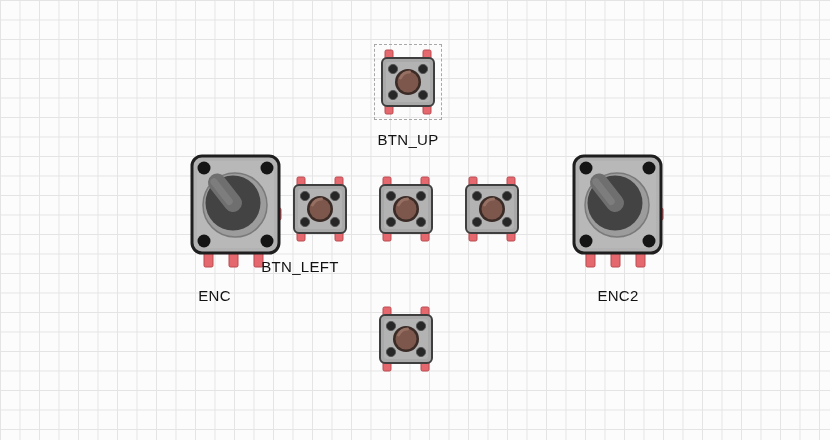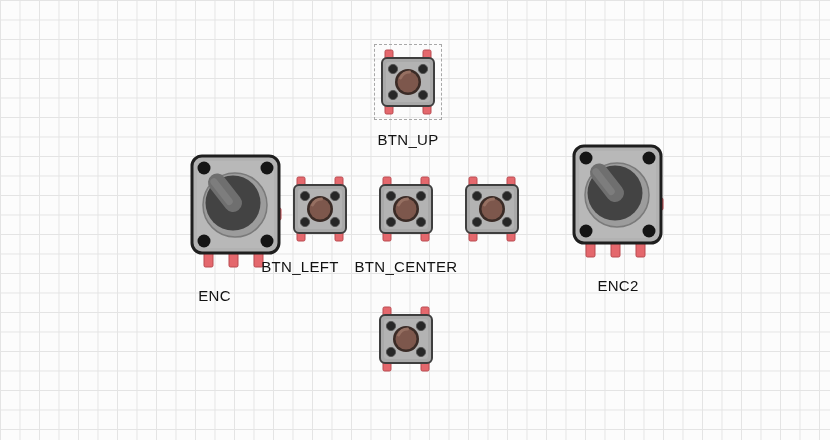--- a/index.html
+++ b/index.html
@@ -43,21 +43,21 @@
     pointer-events: none;
   }
   .selected .selection-outline { display: block; }
 
   
   .pos-enc        { left: 147px; top: 154px; padding-left: 43px; }
   .pos-btn-up     { left: 379px; top:  49px; }
   .pos-btn-left   { left: 291px; top: 176px; }
   .pos-btn-center { left: 377px; top: 176px; }
   .pos-btn-right  { left: 463px; top: 176px; }
-  .pos-enc2       { left: 572px; top: 144px; }
+  .pos-enc2       { left: 572px; top: 154px; }
   .pos-btn-down   { left: 377px; top: 306px; }
 
   
   .pos-btn-left  .label { margin-left: -20px; }
   .pos-btn-right .label { margin-left: 26px; }
 
   svg { display: block; }
 </style>
 </head>
 <body>
@@ -149,21 +149,20 @@
       <g fill="#272727" stroke="#565656" stroke-width="1">
         <circle cx="14" cy="20" r="4.6"></circle>
         <circle cx="44" cy="20" r="4.6"></circle>
         <circle cx="14" cy="46" r="4.6"></circle>
         <circle cx="44" cy="46" r="4.6"></circle>
       </g>
       <circle cx="29" cy="33" r="13" fill="#3a2b26"></circle>
       <circle cx="29" cy="33" r="10.5" fill="#7d574c"></circle>
       <path d="M21.5 29 a10 10 0 0 1 9 -6" stroke="#967062" stroke-width="3" fill="none" stroke-linecap="round"></path>
     </svg>
-    <div class="label">BTN_CENTER</div>
   </div>
     <div class="component pushbutton pos-btn-right">
 
     <svg width="58" height="66" viewBox="0 0 58 66">
       <g fill="#e4686d" stroke="#b94a50" stroke-width="1">
         <rect x="6" y="1" width="8" height="13" rx="1.5"></rect>
         <rect x="44" y="1" width="8" height="13" rx="1.5"></rect>
         <rect x="6" y="52" width="8" height="13" rx="1.5"></rect>
         <rect x="44" y="52" width="8" height="13" rx="1.5"></rect>
       </g>

